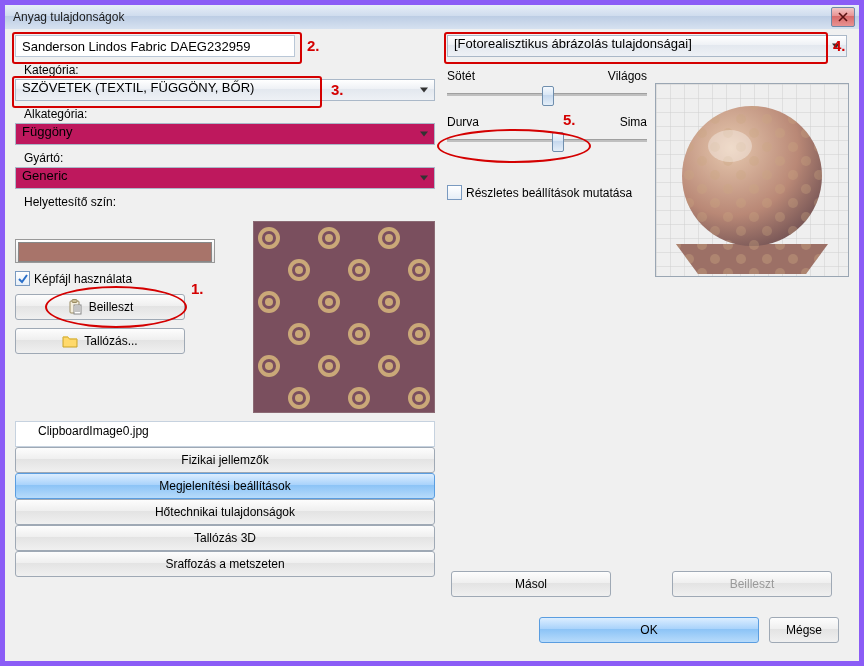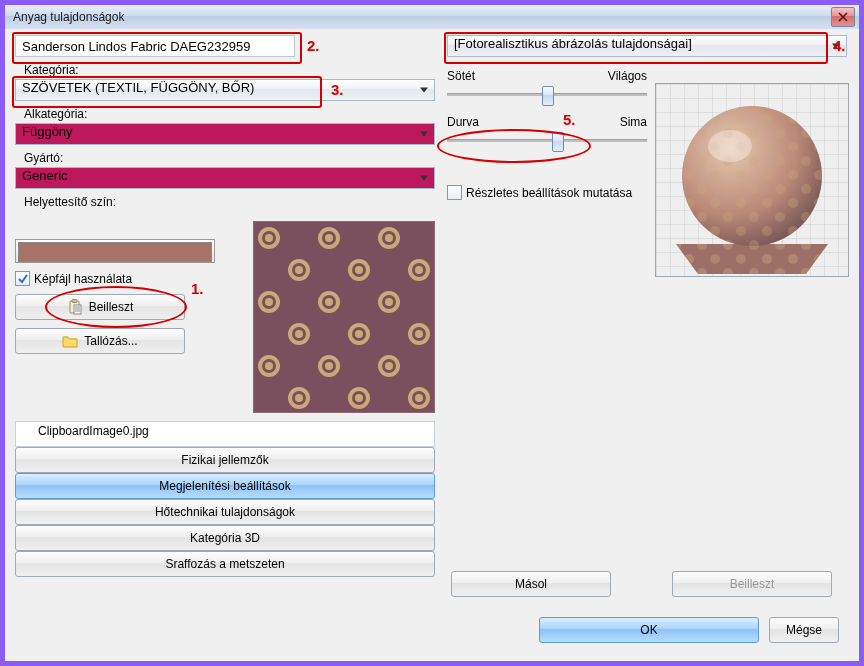--- a/index.html
+++ b/index.html
@@ -165,21 +165,21 @@
       <div class="btn wide">
           <span>Fizikai jellemzők</span>
         </div>
       <div class="btn wide sel">
           <span>Megjelenítési beállítások</span>
         </div>
       <div class="btn wide">
           <span>Hőtechnikai tulajdonságok</span>
         </div>
       <div class="btn wide">
-          <span>Kategória 3D</span>
+          <span>Tallózás 3D</span>
         </div>
       <div class="btn wide">
           <span>Sraffozás a metszeten</span>
         </div>
     </div>
 
     <div class="col right">
       <div style="position:relative">
         <div class="dropdown renderDrop">
           <span>[Fotorealisztikus ábrázolás tulajdonságai]</span>

